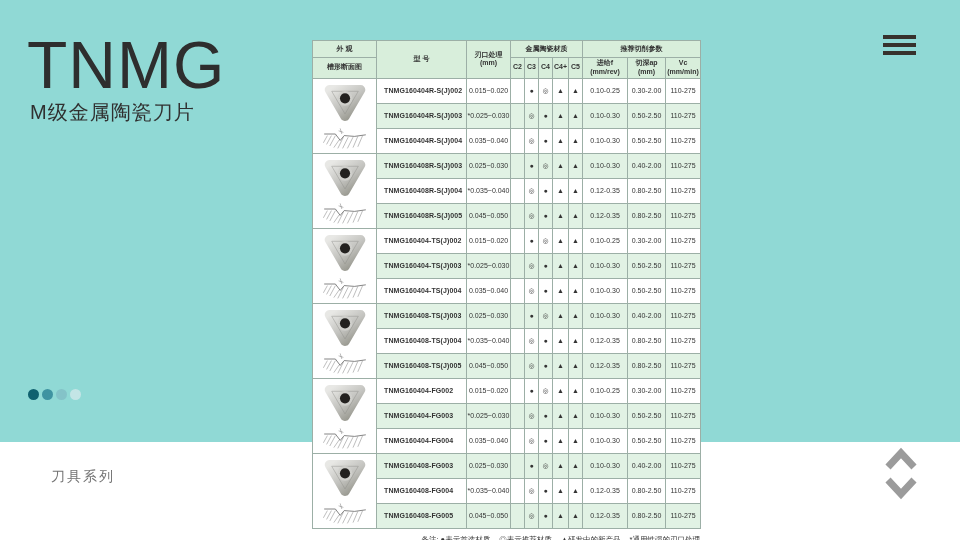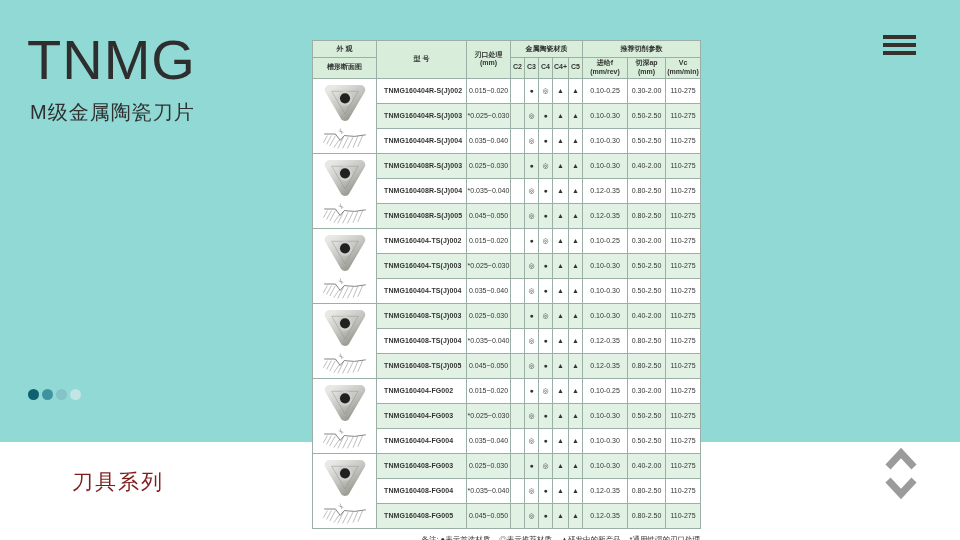--- a/index.html
+++ b/index.html
@@ -1,20 +1,20 @@
 <!DOCTYPE html>
 <html><head>
 <meta charset="utf-8">
 <style>
   html,body{margin:0;padding:0;background:#ffffff;}
   .stage{position:relative;width:960px;height:540px;overflow:hidden;background:#ffffff;font-family:"Liberation Sans",sans-serif;}
   .teal-bg{position:absolute;left:0;top:0;width:960px;height:442px;background:#90d9d5;}
-  .page-title{position:absolute;left:27px;top:32px;font-size:56px;line-height:1;font-weight:500;color:#2e2e2e;letter-spacing:1px;}
+  .page-title{position:absolute;left:27px;top:32px;font-size:66px;line-height:1;font-weight:500;color:#2e2e2e;letter-spacing:1px;}
   .page-subtitle{position:absolute;left:30px;top:99px;font-size:20px;color:#303030;letter-spacing:1px;}
-  .series-label{position:absolute;left:72px;top:468px;font-size:21px;color:#7f1d1d;letter-spacing:2px;}
+  .series-label{position:absolute;left:51px;top:468px;font-size:14px;color:#737373;letter-spacing:2px;}
 
   .dots{position:absolute;left:28px;top:389px;display:flex;gap:3px;}
   .dot{width:11px;height:11px;border-radius:50%;display:inline-block;}
 
   .hamburger{position:absolute;left:883px;top:35px;width:33px;cursor:pointer;}
   .hamburger .bar{height:4px;background:#37322d;margin-bottom:4px;}
   .hamburger .bar:last-child{margin-bottom:0;}
 
   .nav-chevrons{position:absolute;left:884px;top:447px;}
 

